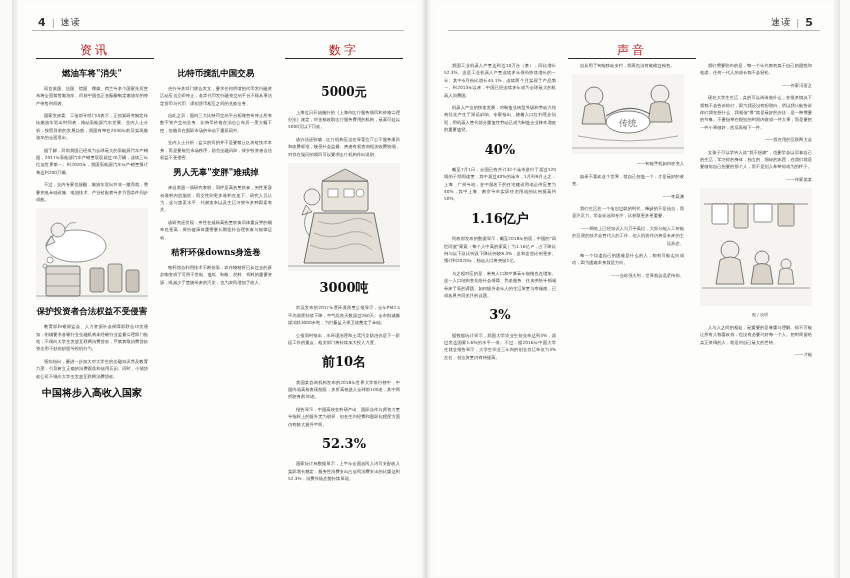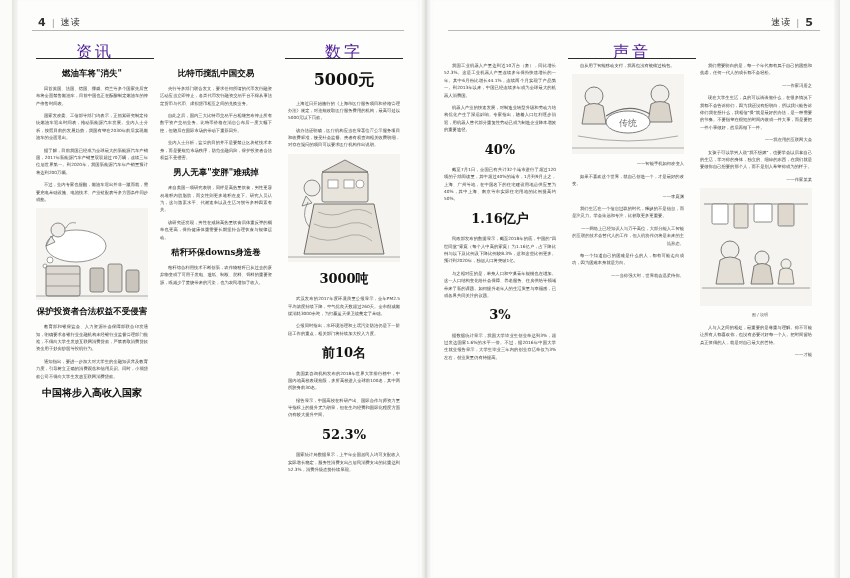--- a/index.html
+++ b/index.html
@@ -46,21 +46,21 @@
   .folio.right { right: 36px; }
   .rule {
     position: absolute; height: 1px; background: #b9b9b4;
   }
   .rule.l { left: 32px; width: 372px; top: 30px; }
   .rule.r { right: 30px; width: 372px; top: 30px; }
 
   
   .sect-title {
     position: absolute;
-    font-size: 16px; letter-spacing: 3px; color: #4c1d95;
+    font-size: 12px; letter-spacing: 3px; color: #b91c1c;
     font-family: "DejaVu Serif", serif;
     text-align: center;
   }
   .sect-underline { position:absolute; height:1px; background:#2b2b2b; }
 
   
   .col {
     position: absolute;
     top: 62px;
     width: 112px;
@@ -76,24 +76,24 @@
     font-size: 8.5px;
     color: #111;
     text-align: center;
     line-height: 1.4;
     margin: 6px 0 5px 0;
     text-indent: 0;
     font-weight: bold;
   }
   .big-num {
     font-family: "DejaVu Serif", serif;
-    font-size: 16px;
+    font-size: 12px;
     color: #111;
     text-align: center;
-    margin: 4px 0 6px 0;
+    margin: 20px 0 6px 0;
     text-indent: 0;
     font-weight: bold;
   }
   .mid-num {
     font-family: "DejaVu Serif", serif;
     font-size: 13px;
     color: #111;
     text-align: center;
     margin: 5px 0 5px 0;
     text-indent: 0;

